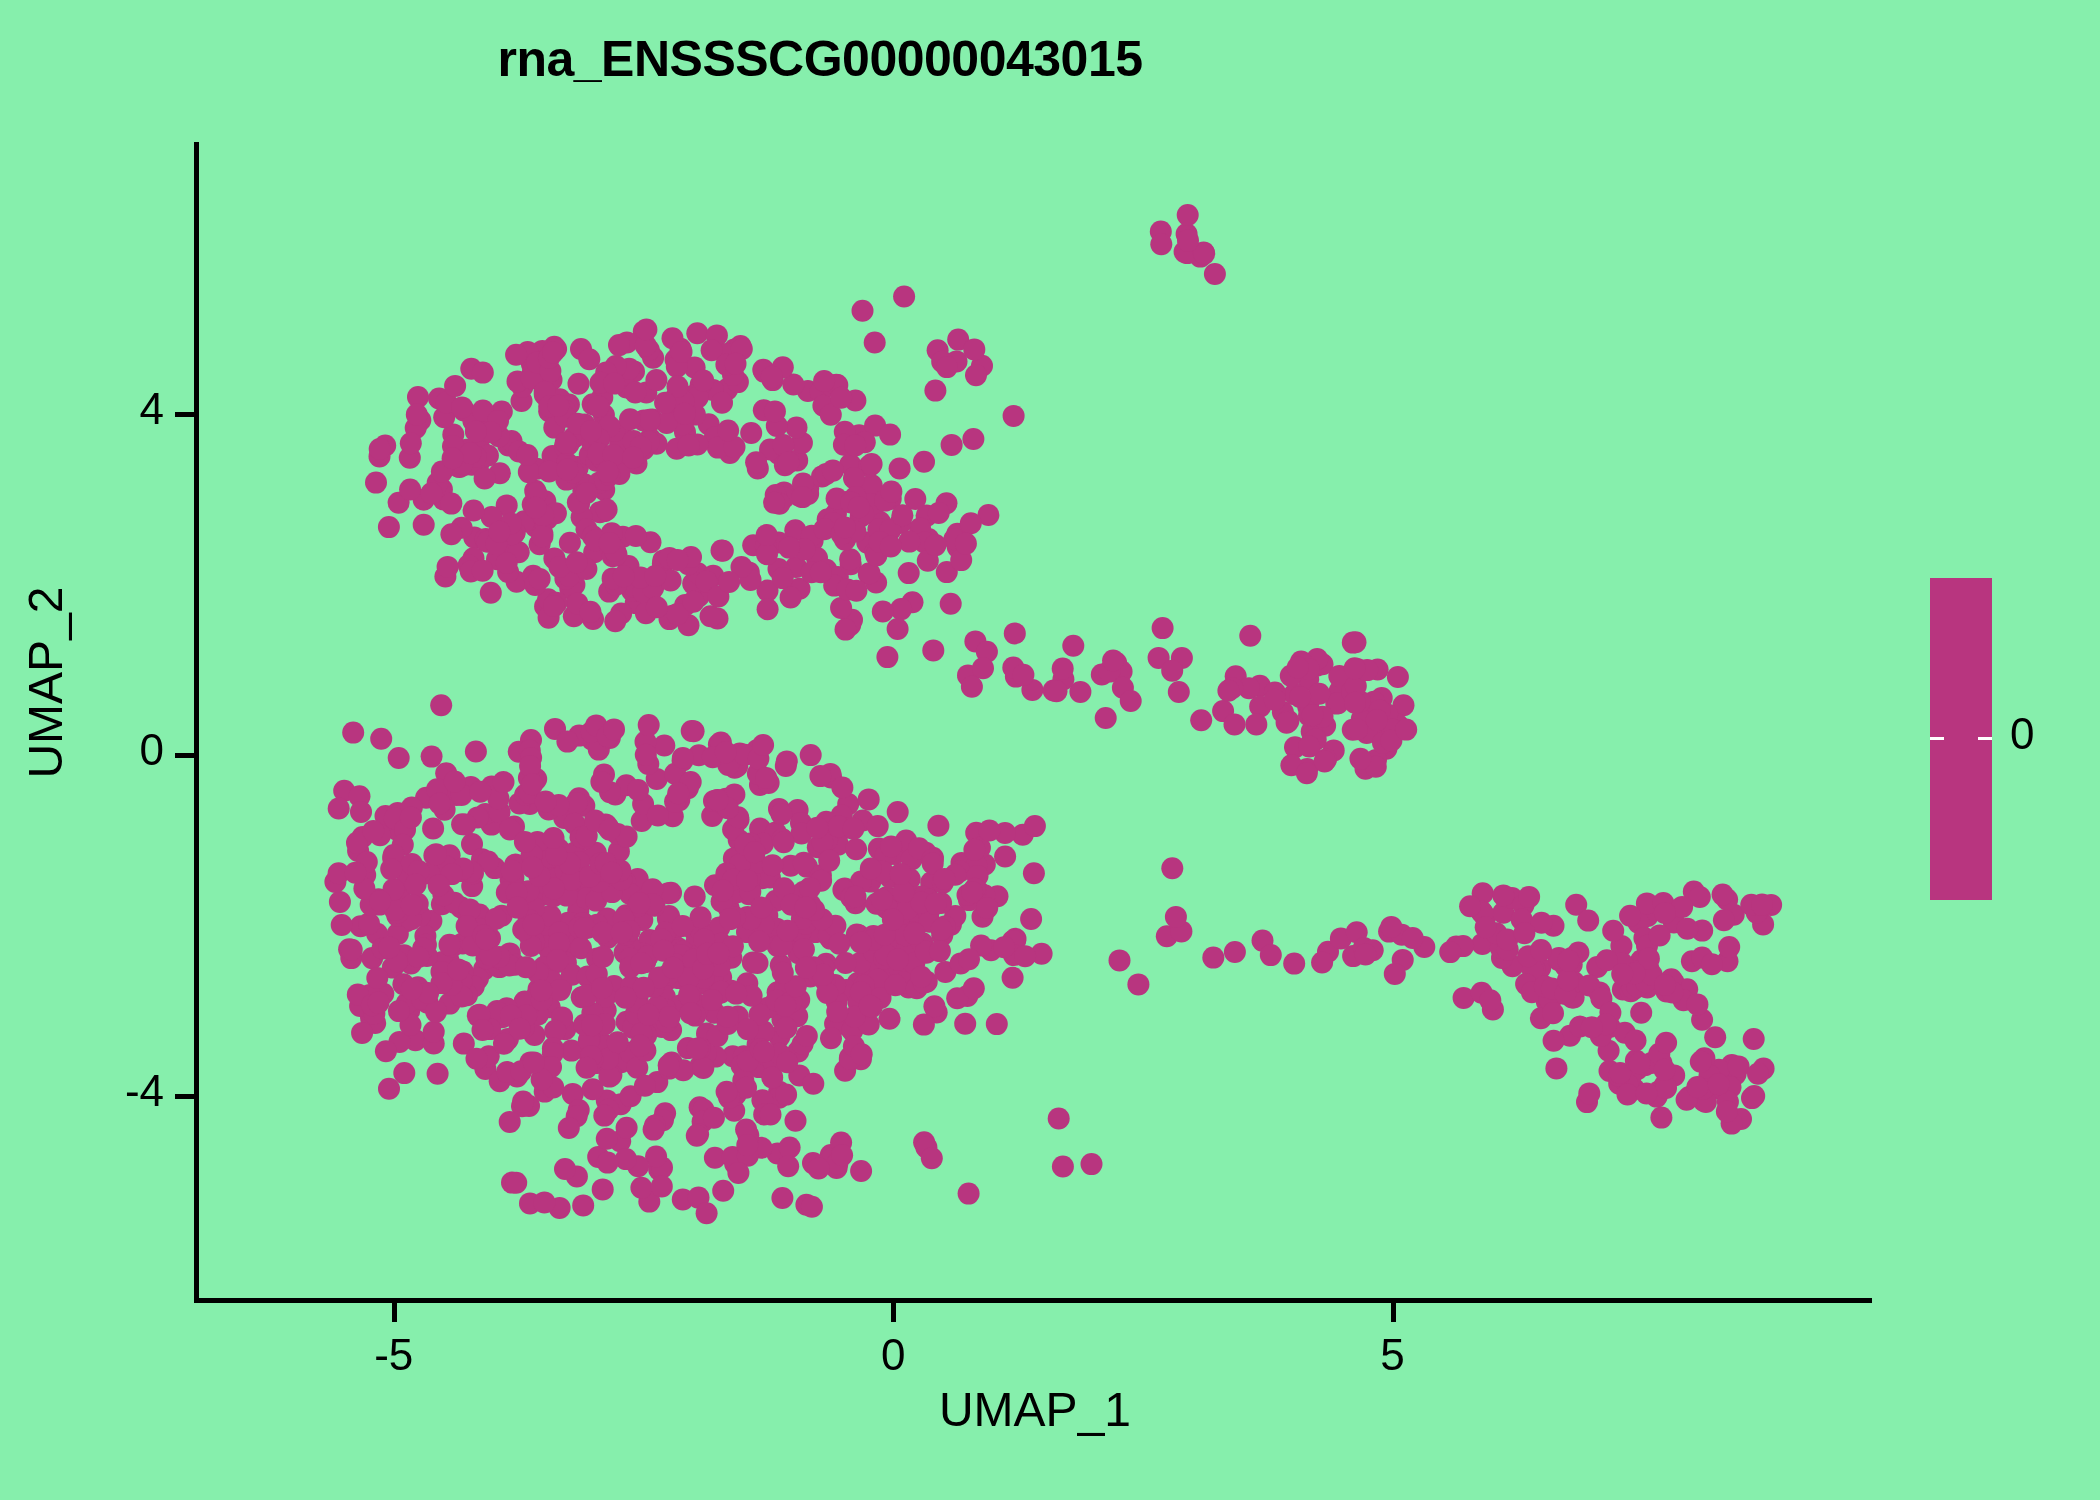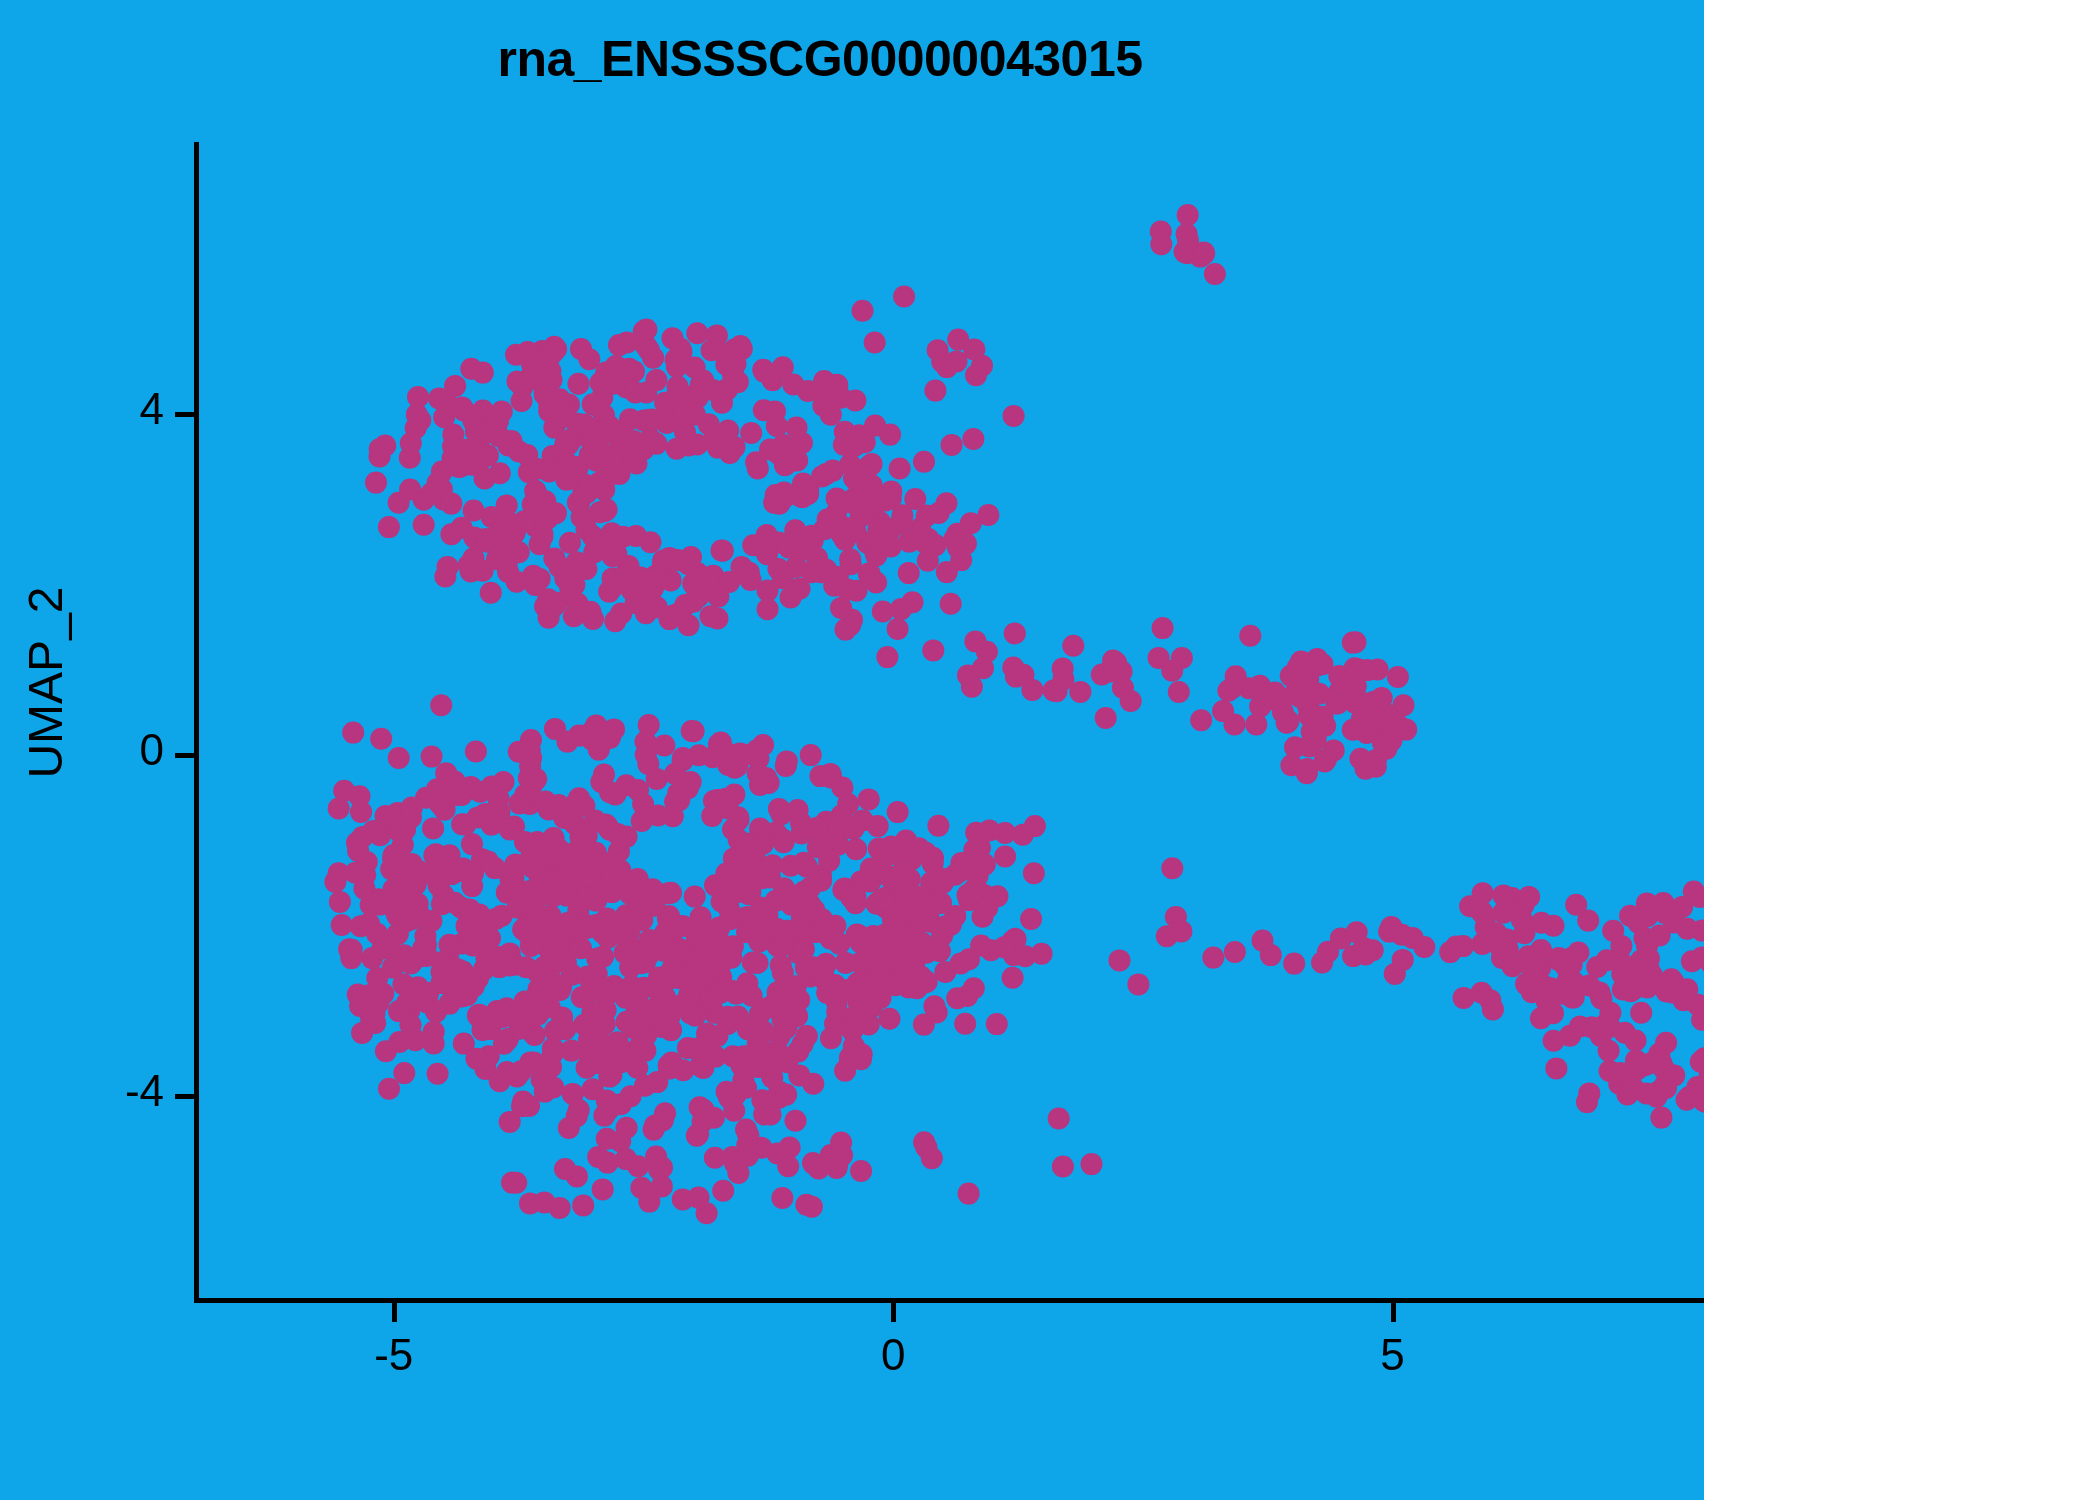--- a/index.html
+++ b/index.html
@@ -5,23 +5,23 @@
   html, body {
     margin: 0;
     padding: 0;
     background: #ffffff;
   }
   body {
     font-family: "Liberation Sans", sans-serif;
   }
   #page {
     position: relative;
-    width: 1704px;
+    width: 2100px;
     height: 1500px;
-    background: #0ea5e9;
+    background: #86efac;
     overflow: hidden;
   }
   
   #plot-title {
     position: absolute;
     left: 0;
     top: 30px;
     width: 1640px;
     text-align: center;
     font-size: 50px;
@@ -2007,20 +2007,21 @@
       <div class="y-tick" style="left: 175px; top: 1093.65px;"></div>
       <div class="y-tick-label" style="left: -6px; top: 1065.65px; width: 170px;">-4</div>
       <div class="x-tick" style="left: 391.762px; top: 1303px;"></div>
       <div class="x-tick-label" style="left: 293.762px; top: 1330px; width: 200px;">-5</div>
       <div class="x-tick" style="left: 891.167px; top: 1303px;"></div>
       <div class="x-tick-label" style="left: 793.167px; top: 1330px; width: 200px;">0</div>
       <div class="x-tick" style="left: 1390.57px; top: 1303px;"></div>
       <div class="x-tick-label" style="left: 1292.57px; top: 1330px; width: 200px;">5</div>
     </div>
 
+  <div id="x-axis-title">UMAP_1</div>
 
   <div id="y-axis-title">UMAP_2</div>
 
   <div id="legend">
     <div id="legend-bar" style="background: linear-gradient(rgb(184, 53, 127), rgb(184, 53, 127));"></div>
     <div class="legend-tick" id="legend-tick-left"></div>
     <div class="legend-tick" id="legend-tick-right"></div>
     <div id="legend-label-0">0</div>
   </div>
 

